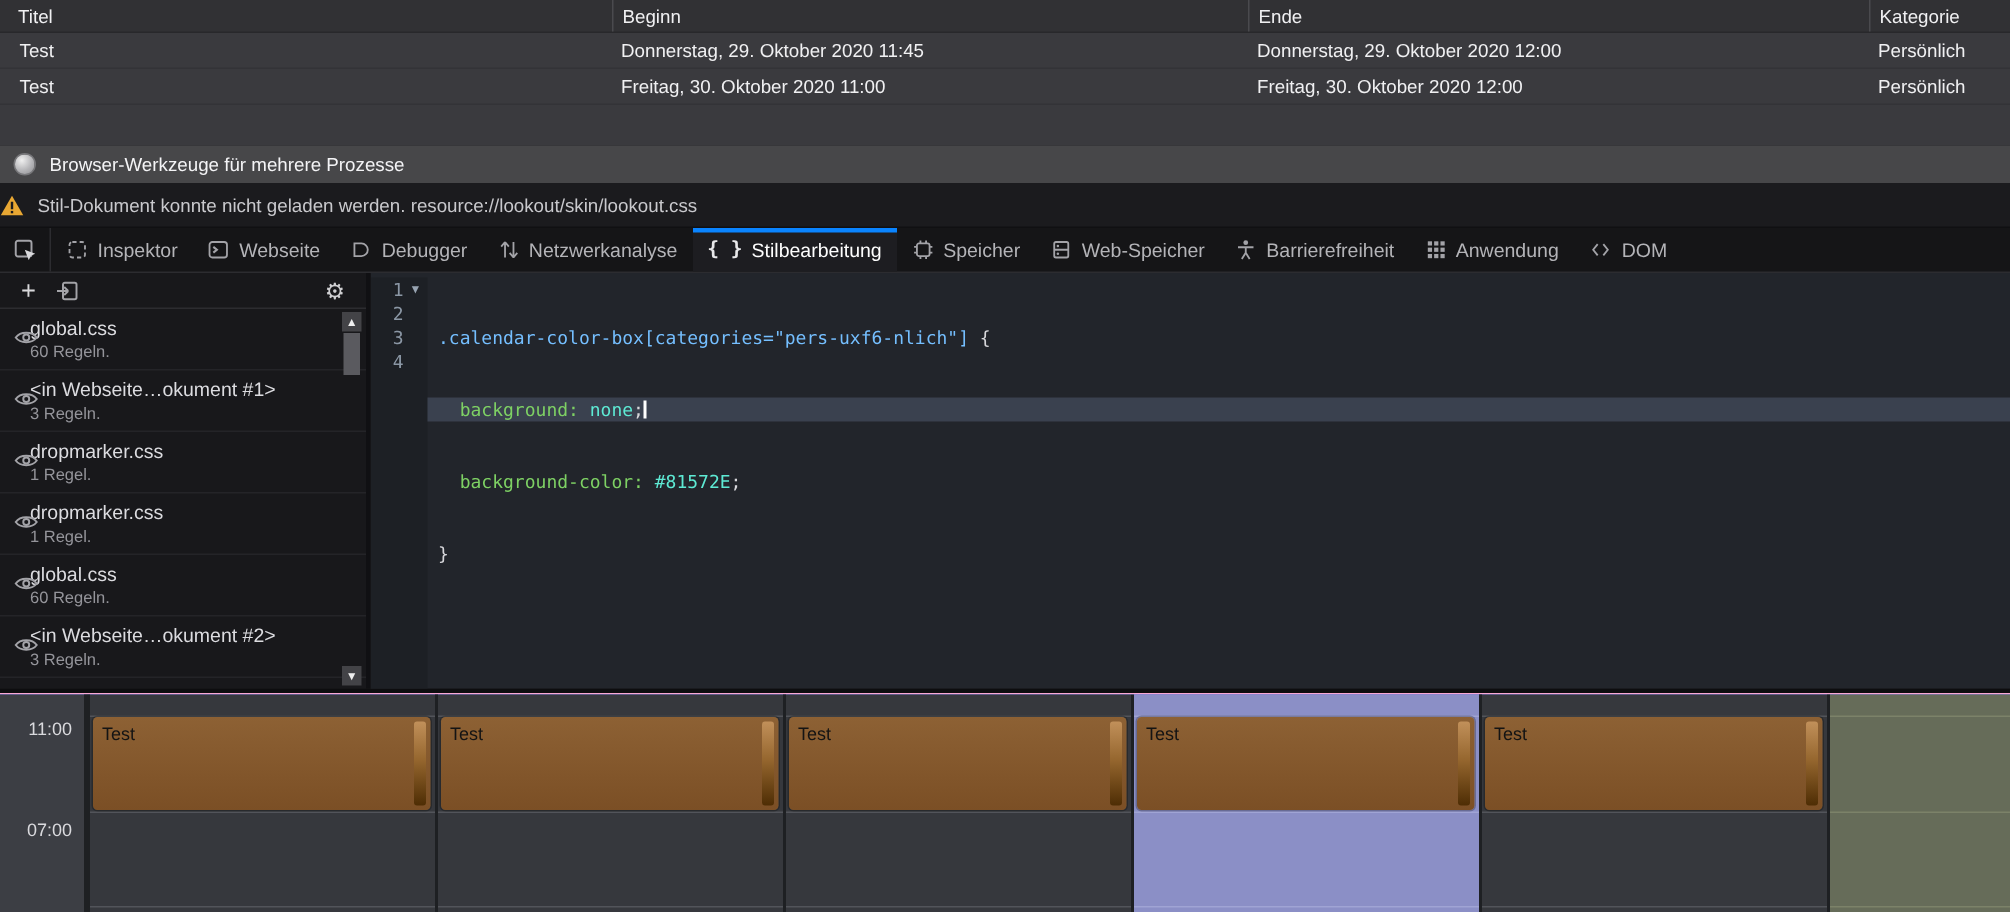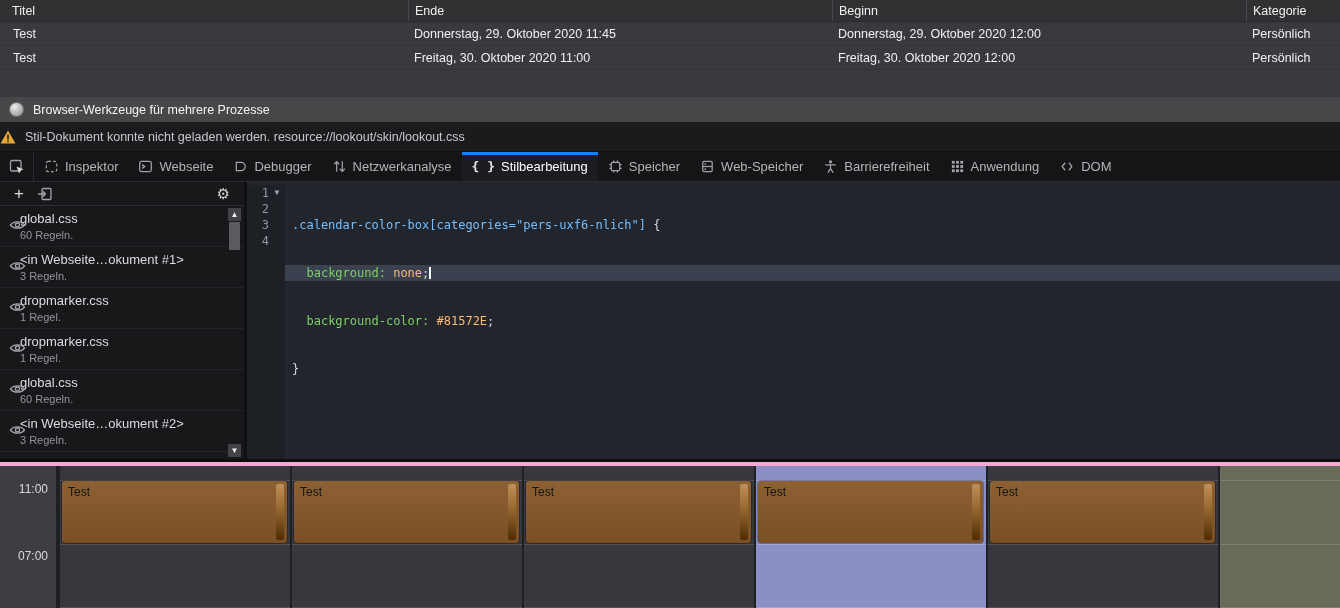--- a/index.html
+++ b/index.html
@@ -71,27 +71,27 @@
     font-size:12px; line-height:16px; padding-top:3px; }
   .gutter { width:38px; background:#1d2025; color:#8b97a5; flex:none; }
   .gut-row { height:16px; display:flex; justify-content:flex-end; align-items:center; }
   .gut-num { width:20px; text-align:right; }
   .gut-fold { width:16px; font-size:8px; text-align:center; color:#98a4b2; }
   .code-area { flex:1; color:#d7d7db; white-space:pre; }
   .code-line { height:16px; padding-left:7px; }
   .code-line.active { background:#3a414f; }
   .tok-sel { color:#75bfff; }
   .tok-prop { color:#7ed164; }
-  .tok-val { color:#fdba74; }
+  .tok-val { color:#5eead4; }
   .cursor { display:inline-block; width:1.5px; height:12px; background:#ffffff;
     vertical-align:-2px; }
 
   
   .calendar { position:relative; height:146px; display:flex; background:#1d4ed8;
-    border-top:4px solid #f9a8d4; }
+    border-top:1px solid #f9a8d4; }
   .time-gutter { position:relative; width:58px; background:#3c3e44; border-right:2px solid #1e2023;
     flex:none; }
   .time-label { position:absolute; right:8px; color:#dadade; font-size:12px; }
   .day-col { position:relative; width:232px; flex:none; background:#36383d;
     border-left:2px solid #1e2023; }
   .day-col:first-of-type { border-left:none; }
   .day-col.selected { background:#8b8fc6; }
   .day-col.weekend { flex:1; width:auto; background:#666c59; }
   .hline { position:absolute; left:0; right:0; height:1px; background:#52545a; }
   .day-col.selected .hline { background:#a0a4d4; }
@@ -105,22 +105,22 @@
     background:linear-gradient(to bottom, #c1905a, #96672f 45%, #4e2d04); }
 </style>
 </head>
 <body>
 
 <div id="app">
 
   <div class="event-table">
     <div class="t-row t-head">
       <div class="t-cell">Titel</div>
+      <div class="t-cell">Beginn</div>
       <div class="t-cell">Ende</div>
-      <div class="t-cell">Beginn</div>
       <div class="t-cell">Kategorie</div>
     </div>
     <div class="t-row t-data">
       <div class="t-cell">Test</div>
       <div class="t-cell">Donnerstag, 29. Oktober 2020 11:45</div>
       <div class="t-cell">Donnerstag, 29. Oktober 2020 12:00</div>
       <div class="t-cell">Persönlich</div>
     </div>
     <div class="t-row t-data">
       <div class="t-cell">Test</div>

